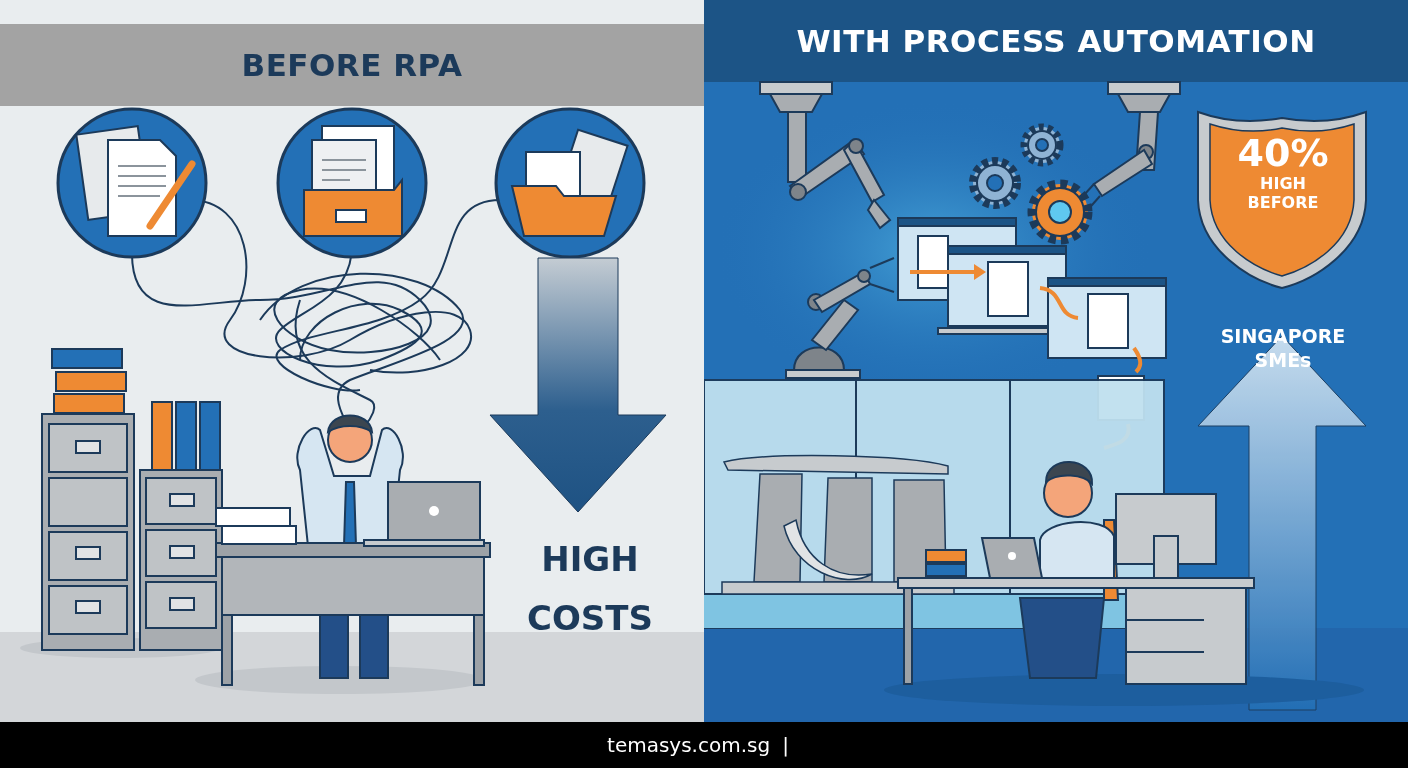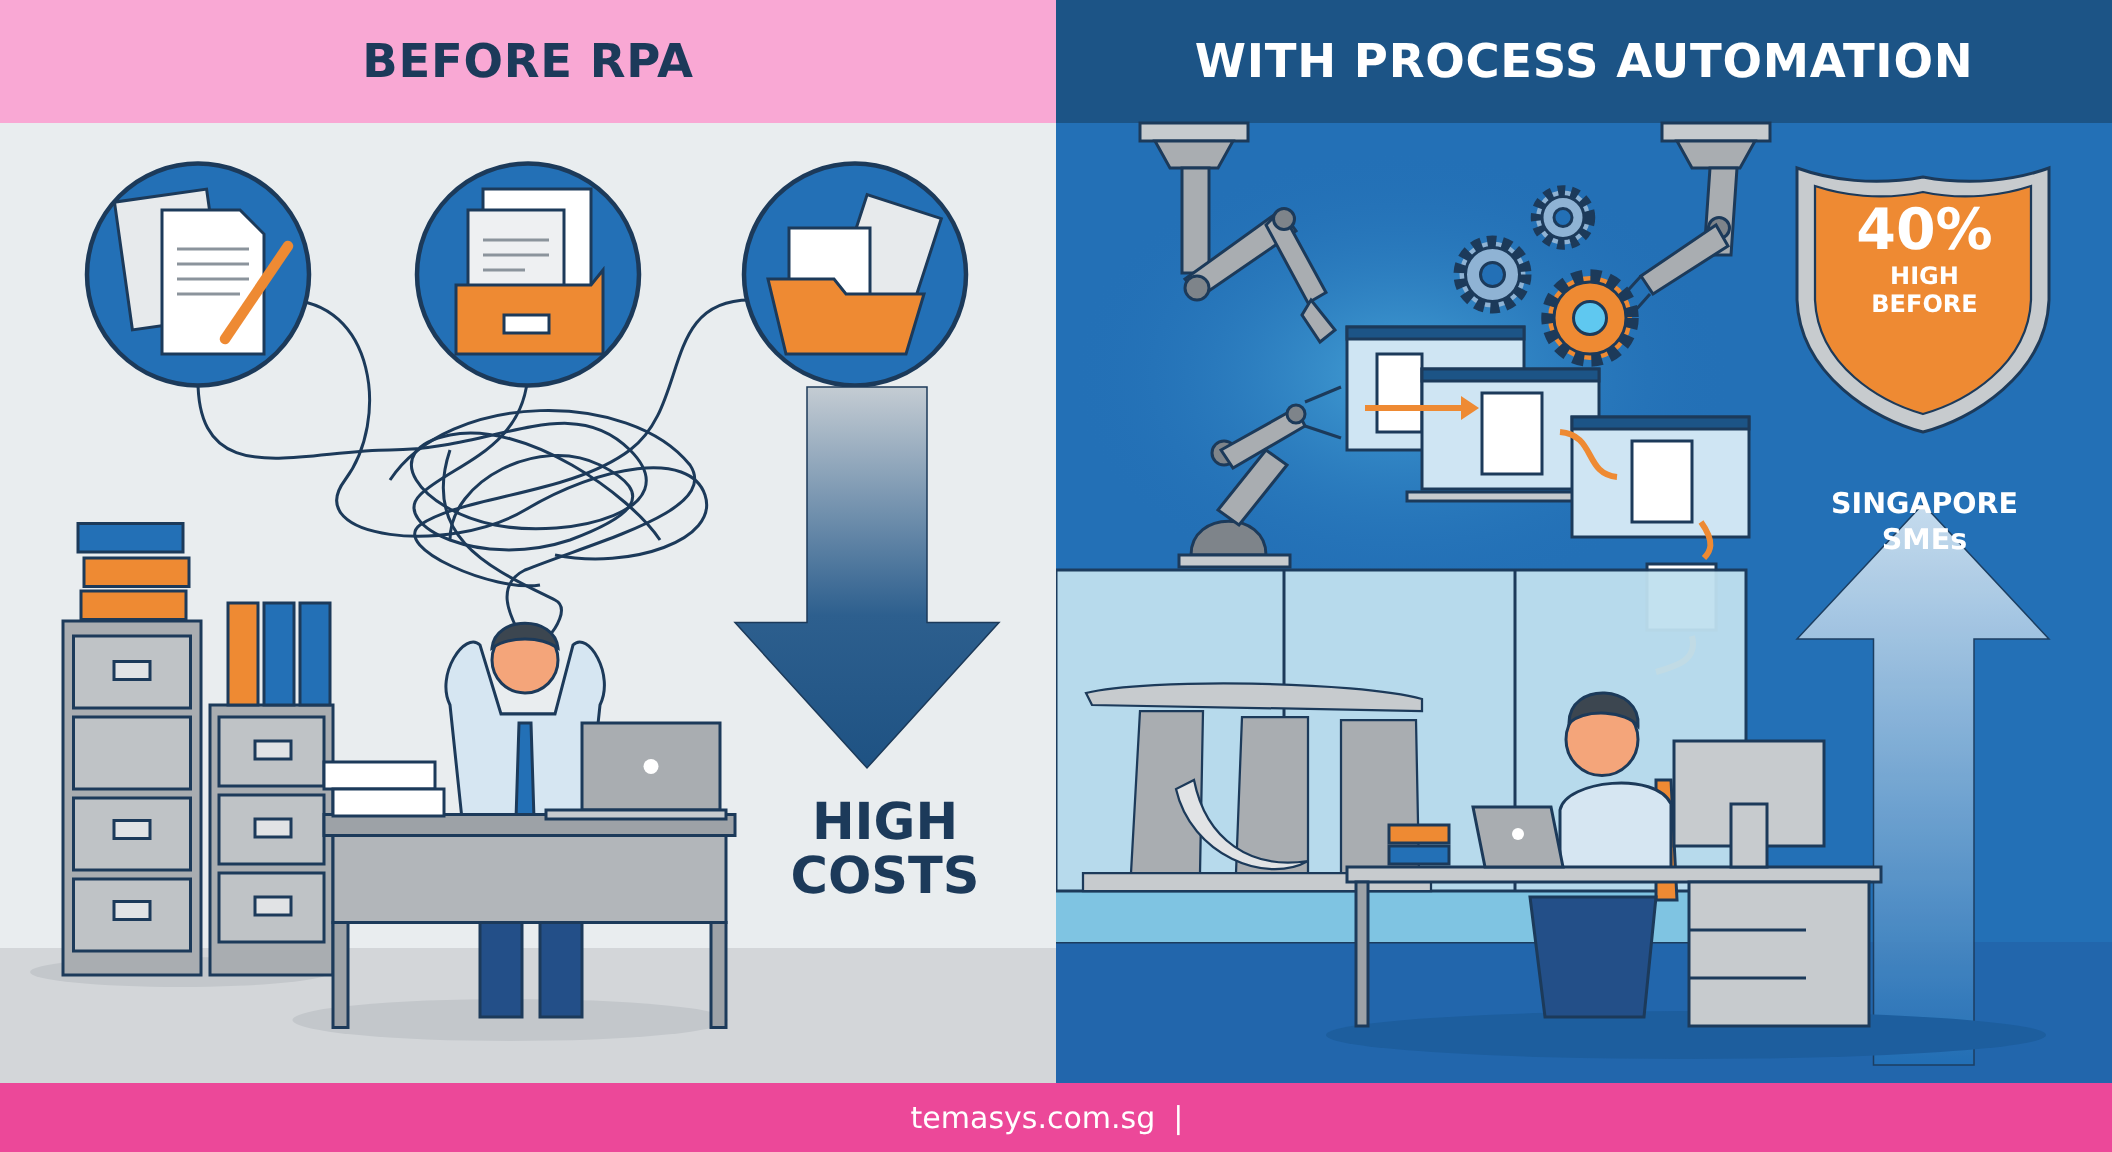--- a/index.html
+++ b/index.html
@@ -1,31 +1,31 @@
 <!DOCTYPE html>
 <html><head>
 <meta charset="utf-8">
 <style>
   html, body { margin:0; padding:0; }
   body { width:1408px; height:768px; position:relative; overflow:hidden; font-family:"DejaVu Sans", sans-serif; background:#1c4f7c; }
   .panel { position:absolute; top:0; height:722px; overflow:hidden; }
   .left { left:0; width:704px; background:#e9edef; }
   .right { left:704px; width:704px; background:#2370b6; }
   .hdr { position:absolute; top:0; left:0; right:0; height:82px; display:flex; align-items:center; justify-content:center; font-weight:bold; font-size:31px; letter-spacing:0.5px; }
-  .left .hdr { background:#f9a8d4; color:#1c3a5a; }
+  .left .hdr { background:#a3a3a3; color:#1c3a5a;margin-top:24px; }
   .right .hdr { background:#1c5486; color:#ffffff;text-align:right; }
   .floor-l { position:absolute; left:0; right:0; top:632px; bottom:0; background:#d3d6d9; }
   .floor-r { position:absolute; left:0; right:0; top:628px; bottom:0; background:#2266ac; }
   svg { position:absolute; left:0; top:0; }
-  .high-costs { position:absolute; left:500px; top:530px; width:180px; text-align:center; color:#1c3a5a; font-weight:bold; font-size:34px; line-height:36px; }
+  .high-costs { position:absolute; left:500px; top:530px; width:180px; text-align:center; color:#1c3a5a; font-weight:bold; font-size:34px; line-height:59px; }
   .shield-text { position:absolute; left:1216px; top:132px; width:134px; text-align:center; color:#ffffff; font-weight:bold; }
   .shield-pct { font-size:38px; line-height:42px; display:block; }
   .shield-sub { font-size:16px; line-height:19px; display:block; }
   .sg-label { position:absolute; left:1200px; top:276px; width:166px; text-align:center; color:#ffffff; font-weight:bold; font-size:19px; line-height:24px; }
-  .footer { position:absolute; left:0; top:722px; width:1408px; height:46px; background:#ec4899; display:flex; align-items:center; justify-content:center; color:#ffffff; font-size:20px; }
+  .footer { position:absolute; left:0; top:722px; width:1408px; height:46px; background:#000000; display:flex; align-items:center; justify-content:center; color:#ffffff; font-size:20px; }
   .footer .sep { margin:0 12px; }
 </style>
 </head>
 <body>
 
 <div class="panel left">
   <div class="hdr">BEFORE RPA</div>
   <div class="floor-l"></div>
 
   <svg width="704" height="722" viewBox="0 0 704 722">

